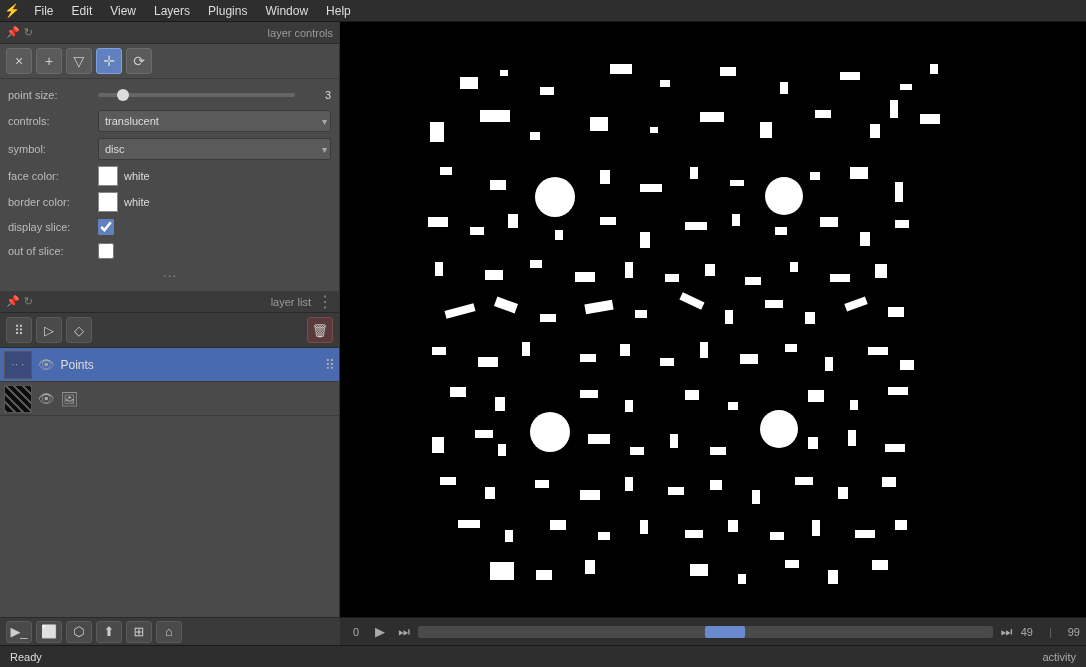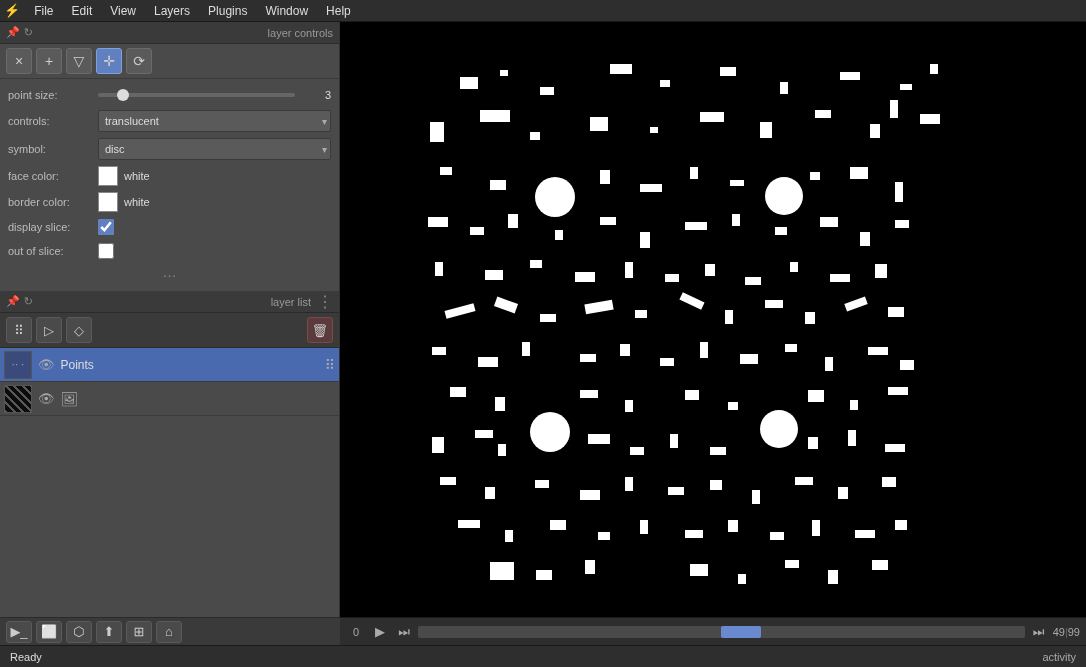--- a/index.html
+++ b/index.html
@@ -71,21 +71,21 @@
     .bottom-btn { width: 26px; height: 22px; background: #4a4a4a; border: 1px solid #5a5a5a; border-radius: 3px; display: flex; align-items: center; justify-content: center; cursor: pointer; color: #ccc; font-size: 14px; }
     .status-bar { height: 22px; background: #2e2e2e; display: flex; align-items: center; padding: 0 10px; gap: 8px; font-size: 11px; color: #aaa; border-top: 1px solid #1a1a1a; position: fixed; bottom: 0; width: 1086px; }
     .status-ready { color: #ddd; }
     .status-right { margin-left: auto; display: flex; align-items: center; gap: 8px; }
 
     
     #timeline { height: 28px; background: #2e2e2e; display: flex; align-items: center; padding: 0 6px; gap: 4px; border-top: 1px solid #1a1a1a; }
     .timeline-btn { width: 20px; height: 20px; display: flex; align-items: center; justify-content: center; cursor: pointer; color: #aaa; font-size: 13px; }
     .timeline-track { flex: 1; height: 12px; background: #4a4a4a; border-radius: 2px; position: relative; cursor: pointer; }
     .timeline-thumb { position: absolute; width: 40px; height: 12px; background: #6a8ad0; border-radius: 2px; left: 50%; }
-    .timeline-nums { color: #aaa; font-size: 11px; display: flex; gap: 0; }
+    .timeline-nums { color: #aaa; font-size: 11px; display: flex; gap: 16px; }
     .timeline-sep { color: #666; }
   </style>
 </head>
 <body>
 
 <div id="menubar">
   <span style="font-size:13px; margin-right:4px;">⚡</span>
   <span class="menu-item">File</span>
   <span class="menu-item">Edit</span>
   <span class="menu-item">View</span>

